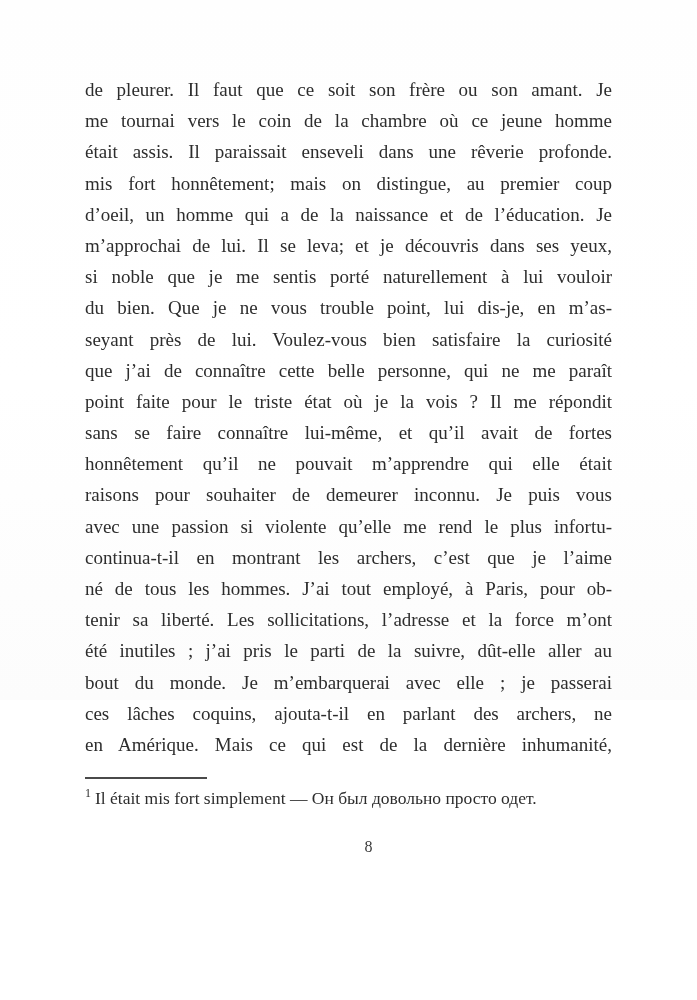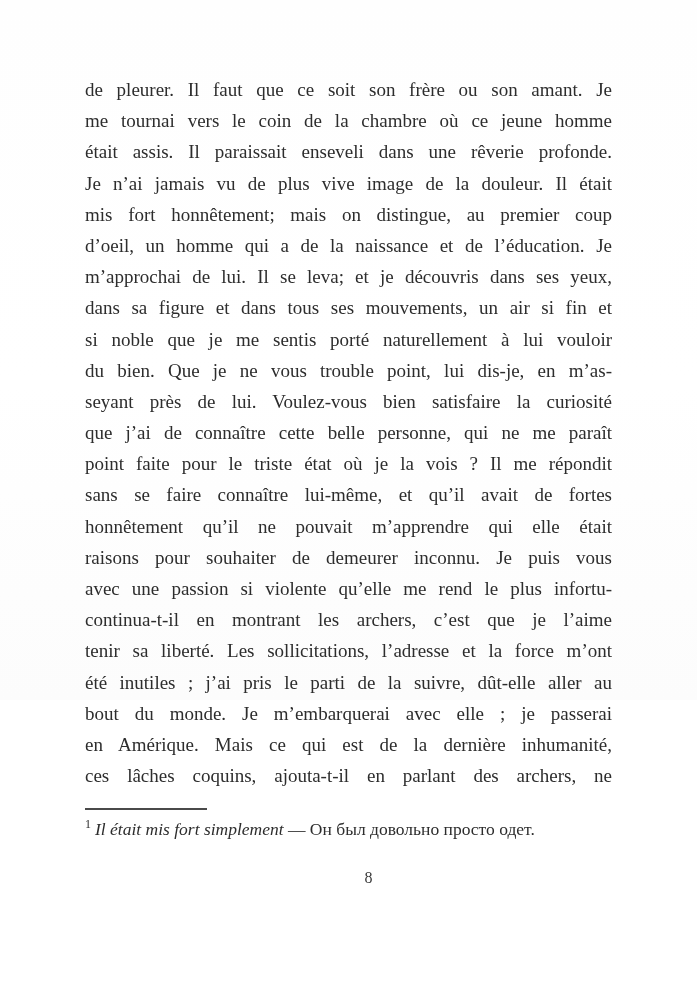--- a/index.html
+++ b/index.html
@@ -56,21 +56,20 @@
   }
 
   .footnote-marker {
     font-size: 12px;
     vertical-align: super;
     line-height: 0;
     margin-right: 4px;
   }
 
   .footnote-term {
-    font-style: italic;
   }
 
   .footnote-separator,
   .footnote-translation {
     font-style: normal;
   }
 
   .page-number {
     margin-top: 27px;
     text-align: center;
@@ -81,40 +80,39 @@
 </style>
 </head>
 <body>
 
 <div class="book-page">
 
   <div class="main-text">
       <div class="text-line">de pleurer. Il faut que ce soit son frère ou son amant. Je</div>
       <div class="text-line">me tournai vers le coin de la chambre où ce jeune homme</div>
       <div class="text-line">était assis. Il paraissait enseveli dans une rêverie profonde.</div>
-      <div class="text-line">Je n’ai jamais vu de plus vive image de la douleur. Il était</div>
       <div class="text-line">mis fort honnêtement; mais on distingue, au premier coup</div>
       <div class="text-line">d’oeil, un homme qui a de la naissance et de l’éducation. Je</div>
       <div class="text-line">m’approchai de lui. Il se leva; et je découvris dans ses yeux,</div>
-      <div class="text-line">dans sa figure et dans tous ses mouvements, un air si fin et</div>
       <div class="text-line">si noble que je me sentis porté naturellement à lui vouloir</div>
       <div class="text-line">du bien. Que je ne vous trouble point, lui dis-je, en m’as-</div>
       <div class="text-line">seyant près de lui. Voulez-vous bien satisfaire la curiosité</div>
       <div class="text-line">que j’ai de connaître cette belle personne, qui ne me paraît</div>
       <div class="text-line">point faite pour le triste état où je la vois ? Il me répondit</div>
       <div class="text-line">sans se faire connaître lui-même, et qu’il avait de fortes</div>
       <div class="text-line">honnêtement qu’il ne pouvait m’apprendre qui elle était</div>
       <div class="text-line">raisons pour souhaiter de demeurer inconnu. Je puis vous</div>
       <div class="text-line">avec une passion si violente qu’elle me rend le plus infortu-</div>
       <div class="text-line">continua-t-il en montrant les archers, c’est que je l’aime</div>
+      <div class="text-line">né de tous les hommes. J’ai tout employé, à Paris, pour ob-</div>
       <div class="text-line">tenir sa liberté. Les sollicitations, l’adresse et la force m’ont</div>
       <div class="text-line">été inutiles ; j’ai pris le parti de la suivre, dût-elle aller au</div>
       <div class="text-line">bout du monde. Je m’embarquerai avec elle ; je passerai</div>
+      <div class="text-line">ces lâches coquins, ajouta-t-il en parlant des archers, ne</div>
       <div class="text-line">en Amérique. Mais ce qui est de la dernière inhumanité,</div>
-      <div class="text-line">ces lâches coquins, ajouta-t-il en parlant des archers, ne</div>
     </div>
 
   <hr class="footnote-rule">
 
   <div class="footnote">
     <span class="footnote-marker">1</span><span class="footnote-term">Il était mis fort simplement</span>
     <span class="footnote-separator">—</span>
     <span class="footnote-translation">Он был довольно просто одет.</span>
   </div>
 

